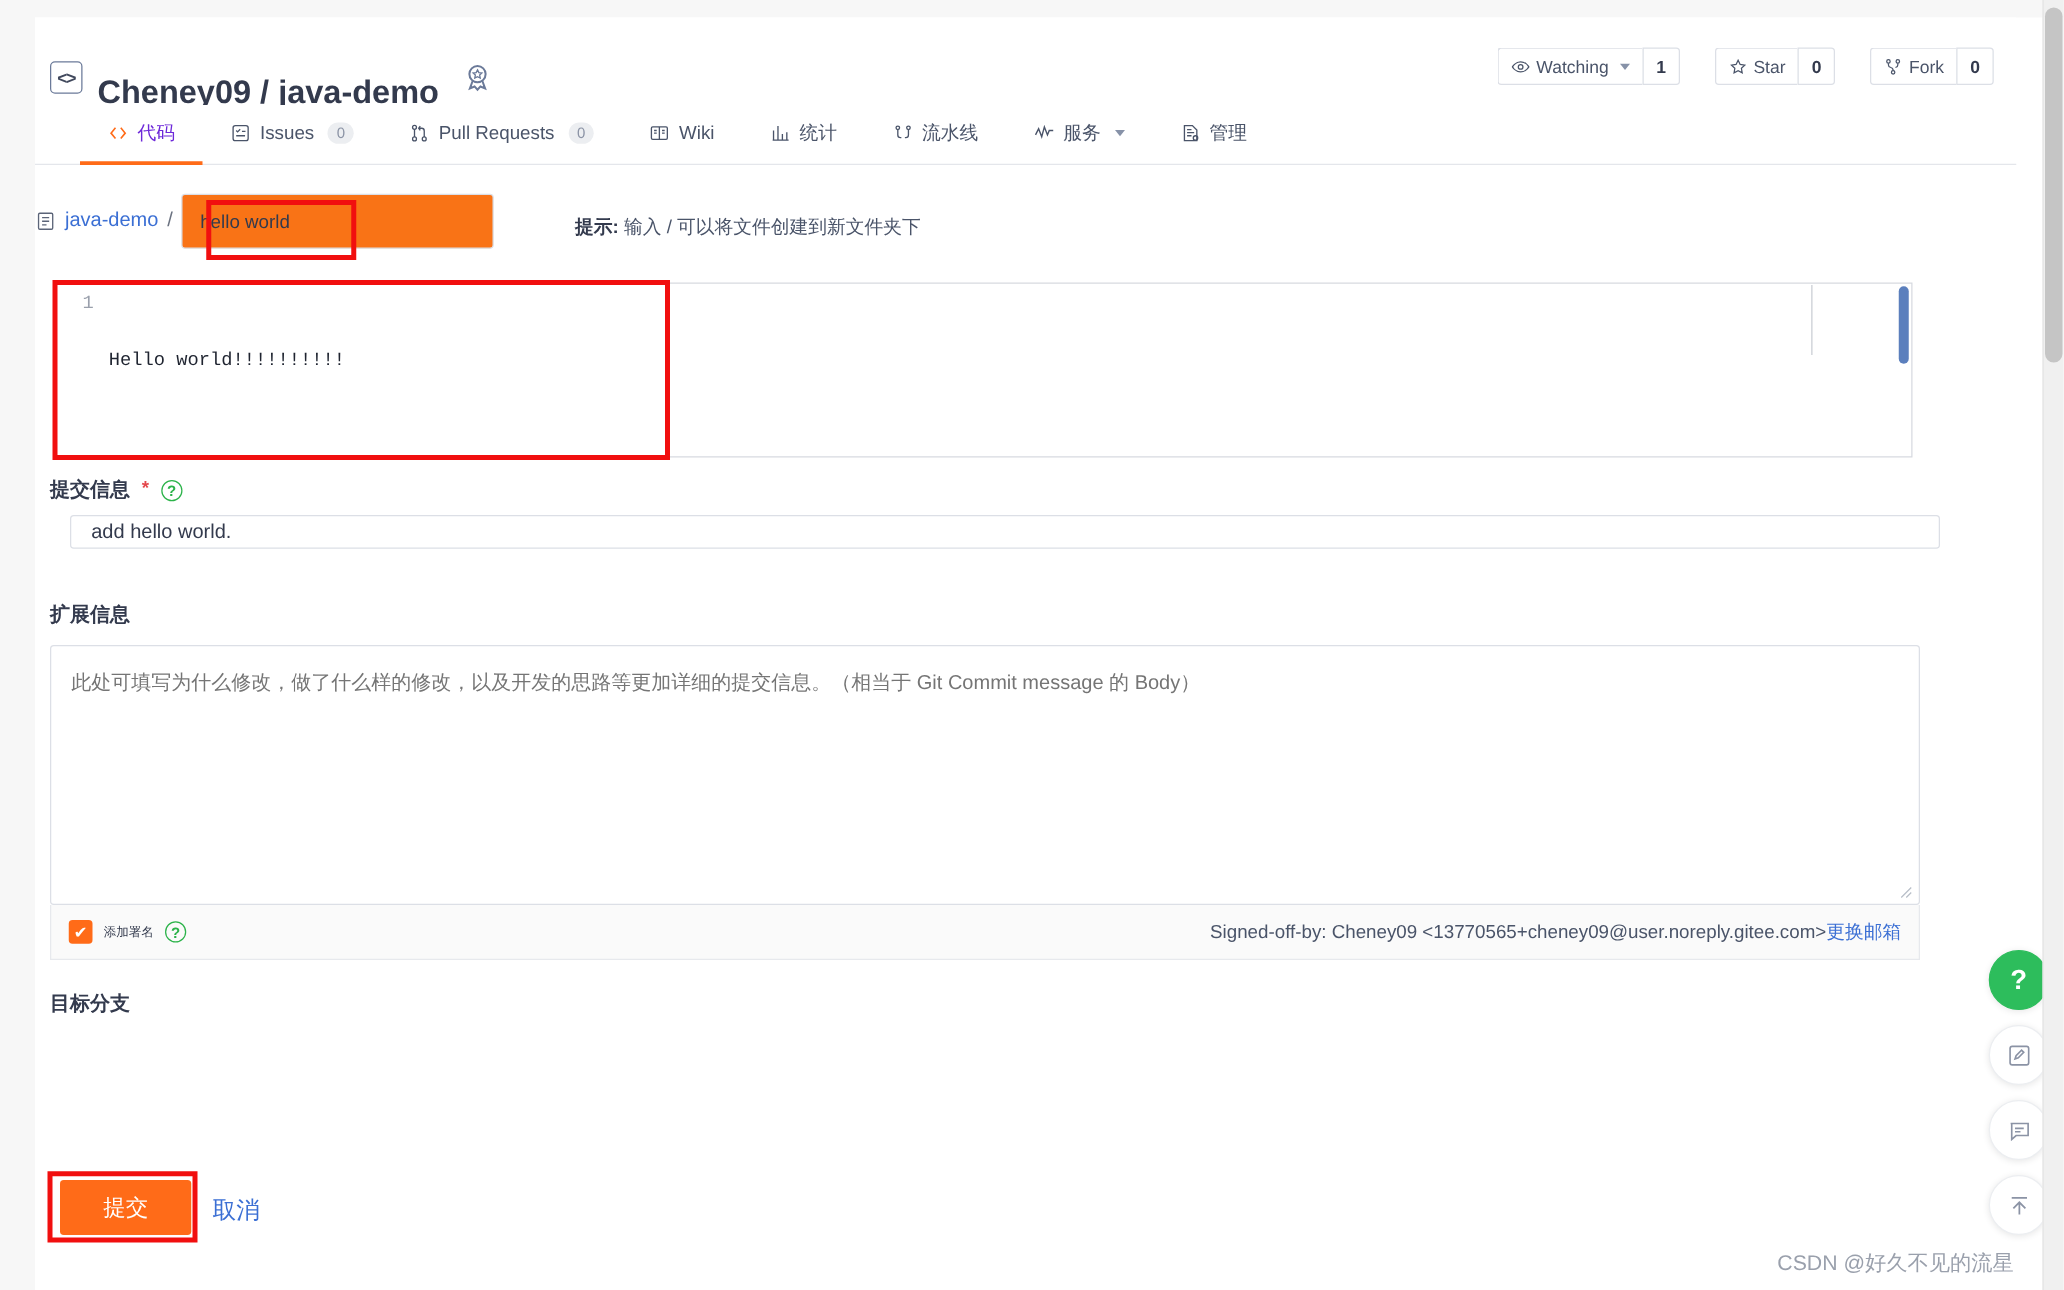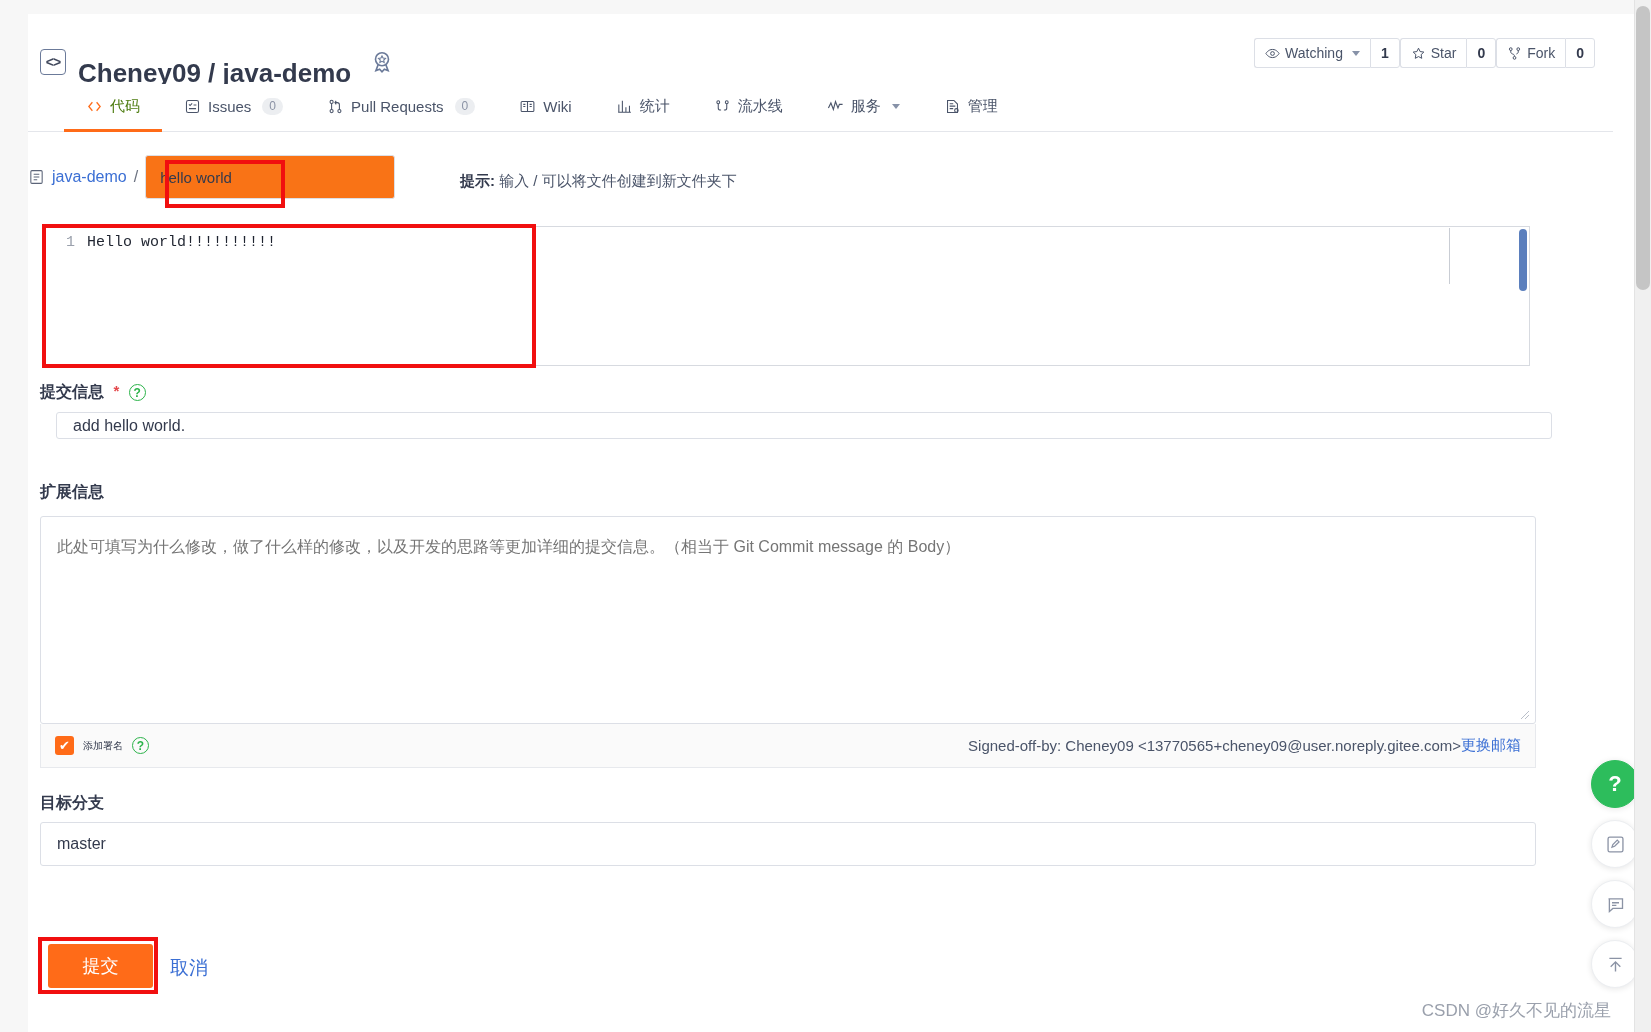--- a/index.html
+++ b/index.html
@@ -25,38 +25,38 @@
     display:flex; align-items:center; justify-content:center;
     font-size:14px; color:#40485c; font-weight:bold; letter-spacing:-1px;
   }
   .repo-name {
     margin-left:12px; font-size:26px; font-weight:bold; color:#333a4d; white-space:nowrap;margin-top:24px;
   }
   .repo-name .sep { font-weight:bold; }
   .badge-icon { margin-left:18px; width:26px; height:26px; color:#6b7a99; }
 
   .repo-actions { position:absolute; right:18px; top:24px; display:flex; align-items:stretch; }
-  .btn-group { display:flex; margin-left:0; height:30px; }
+  .btn-group { display:flex; margin-left:28px; height:30px; }
   .btn-part {
     border:1px solid #dcdfe6; background:#fff; color:#4a5469;
     display:flex; align-items:center; padding:0 10px; font-size:14px; white-space:nowrap;
   }
   .btn-part.left { border-radius:3px 0 0 3px; border-right:none; gap:5px; }
   .btn-part.right { border-radius:0 3px 3px 0; font-weight:bold; color:#333a4d; min-width:28px; justify-content:center; }
   .caret { width:0;height:0;border-left:4px solid transparent;border-right:4px solid transparent;border-top:5px solid #8792a8; margin-left:4px; }
 
   
   .nav { position:absolute; left:28px; top:84px; width:1585px; height:48px; border-bottom:1px solid #e4e6eb; background:#fff; }
   .nav-inner { display:flex; align-items:stretch; height:48px; padding-left:36px; }
   .nav-item {
     display:flex; align-items:center; gap:7px;
     padding:0 22px; font-size:15px; color:#4a5469; white-space:nowrap;
     border-bottom:3px solid transparent; position:relative; top:0;
   }
-  .nav-item.active { color:#4d7c0f; border-bottom-color:#ff6b18; }
+  .nav-item.active { color:#6d28d9; border-bottom-color:#ff6b18; }
   .nav-item .nicon { display:inline-flex; align-items:center; }
   .count-pill {
     background:#eceef1; color:#8b93a5; border-radius:9px; font-size:12px;
     padding:1px 7px; margin-left:4px; line-height:15px;
   }
 
   
   .path-row { position:absolute; left:28px; top:155px; display:flex; align-items:center; }
   .path-repo { color:#3b6fd4; font-size:16px; }
   .path-slash { color:#6b7280; font-size:16px; margin:0 7px; }
@@ -71,21 +71,21 @@
   
   .editor-wrap {
     position:absolute; left:44px; top:226px; width:1486px; height:140px;
     border:1px solid #d7dae0; background:#fff; overflow:hidden;
   }
   .editor-line {
     display:flex; align-items:flex-start; padding-top:7px;
     font-family:"Liberation Mono","DejaVu Sans Mono",monospace; font-size:15px;
   }
   .gutter-num { width:42px; text-align:right; color:#9aa0ac; padding-right:12px; user-select:none; }
-  .code-text { color:#1f2430; white-space:pre; }
+  .code-text { color:#1f2430; white-space:pre;margin-top:46px; }
   .editor-scroll {
     position:absolute; right:2px; top:2px; width:8px; height:62px; background:#5b7fbd; border-radius:4px;
   }
   .editor-cursor-col { position:absolute; left:1449px; top:228px; width:1px; height:56px; background:#c9cdd4; }
 
   
   .field-label { position:absolute; font-size:16px; font-weight:bold; color:#333a4d; }
   .req-star { color:#e4484c; font-size:15px; margin:0 5px; vertical-align:top; }
   .help-icon {
     display:inline-flex; align-items:center; justify-content:center;
@@ -358,21 +358,20 @@
     </div>
     <div class="signoff-right">
       <span class="signoff-text">Signed-off-by: Cheney09 &lt;13770565+cheney09@user.noreply.gitee.com&gt;</span>
       <span class="link-blue">更换邮箱</span>
     </div>
   </div>
 
   <div class="field-label" style="left:40px; top:793px;">
     <span>目标分支</span>
   </div>
-  <input class="text-input" style="left: 40px; top: 822px; width: 1496px; height: 44px;" type="text" value="master">
 
   <button class="submit-btn">提交</button>
   <span class="cancel-link">取消</span>
 
   <div class="anno anno-filename"></div>
   <div class="anno anno-editor"></div>
   <div class="anno anno-submit"></div>
 
   <div class="rail">
     <div class="rail-btn green">

